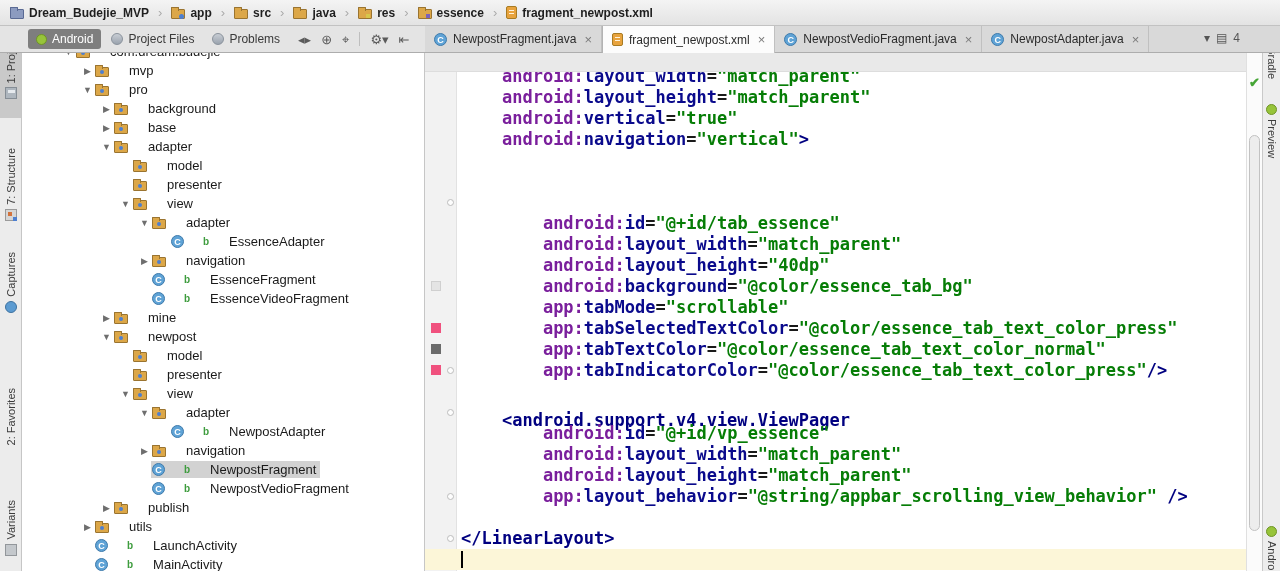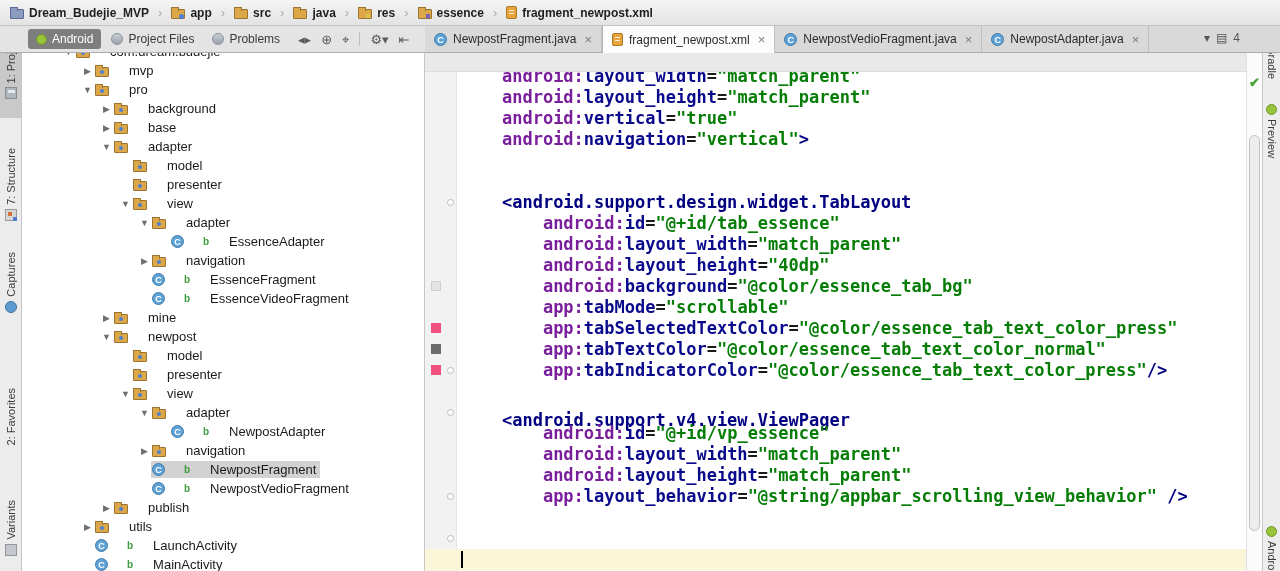--- a/index.html
+++ b/index.html
@@ -437,21 +437,21 @@
     <div id="editor-topband"></div>
     <div id="gutter"></div>
     <div id="cursor-line" style="top: 496px;"></div>
     <div id="caret" style="left: 36px; top: 498px;"></div>
   <div class="cl" style="top: 13px;"><span class="tk-e">    </span><span class="tk-p">android:</span><span class="tk-a">layout_width</span><span class="tk-e">=</span><span class="tk-v">"match_parent"</span></div>
       <div class="cl" style="top: 34px;"><span class="tk-e">    </span><span class="tk-p">android:</span><span class="tk-a">layout_height</span><span class="tk-e">=</span><span class="tk-v">"match_parent"</span></div>
       <div class="cl" style="top: 55px;"><span class="tk-e">    </span><span class="tk-p">android:</span><span class="tk-a">vertical</span><span class="tk-e">=</span><span class="tk-v">"true"</span></div>
       <div class="cl" style="top: 76px;"><span class="tk-e">    </span><span class="tk-p">android:</span><span class="tk-a">navigation</span><span class="tk-e">=</span><span class="tk-v">"vertical"</span><span class="tk-t">&gt;</span></div>
       <div class="cl" style="top: 97px;"><span class="tk-e"></span></div>
       <div class="cl" style="top: 118px;"><span class="tk-e"></span></div>
-      <div class="cl" style="top: 139px;"><span class="tk-e">    </span><span class="tk-t">&lt;android.support.design.widget.TabLayout</span></div>
+      <div class="cl" style="top: 139px;"><span class="tk-e">    </span></div>
       <div class="fold" style="top: 146px;"></div>
       <div class="cl" style="top: 160px;"><span class="tk-e">        </span><span class="tk-p">android:</span><span class="tk-a">id</span><span class="tk-e">=</span><span class="tk-v">"@+id/tab_essence"</span></div>
       <div class="cl" style="top: 181px;"><span class="tk-e">        </span><span class="tk-p">android:</span><span class="tk-a">layout_width</span><span class="tk-e">=</span><span class="tk-v">"match_parent"</span></div>
       <div class="cl" style="top: 202px;"><span class="tk-e">        </span><span class="tk-p">android:</span><span class="tk-a">layout_height</span><span class="tk-e">=</span><span class="tk-v">"40dp"</span></div>
       <div class="cl" style="top: 223px;"><span class="tk-e">        </span><span class="tk-p">android:</span><span class="tk-a">background</span><span class="tk-e">=</span><span class="tk-v">"@color/essence_tab_bg"</span></div>
       <div class="swatch" style="top: 228px; background: rgb(228, 228, 228); border: 1px solid rgb(208, 208, 208);"></div>
       <div class="cl" style="top: 244px;"><span class="tk-e">        </span><span class="tk-p">app:</span><span class="tk-a">tabMode</span><span class="tk-e">=</span><span class="tk-v">"scrollable"</span></div>
       <div class="cl" style="top: 265px;"><span class="tk-e">        </span><span class="tk-p">app:</span><span class="tk-a">tabSelectedTextColor</span><span class="tk-e">=</span><span class="tk-v">"@color/essence_tab_text_color_press"</span></div>
       <div class="swatch" style="top: 270px; background: rgb(240, 81, 126);"></div>
       <div class="cl" style="top: 286px;"><span class="tk-e">        </span><span class="tk-p">app:</span><span class="tk-a">tabTextColor</span><span class="tk-e">=</span><span class="tk-v">"@color/essence_tab_text_color_normal"</span></div>
@@ -461,20 +461,21 @@
       <div class="fold" style="top: 314px;"></div>
       <div class="cl" style="top: 328px;"><span class="tk-e"></span></div>
       <div class="cl" style="top: 357px;"><span class="tk-e">    </span><span class="tk-t">&lt;android.support.v4.view.ViewPager</span></div>
       <div class="fold" style="top: 356px;"></div>
       <div class="cl" style="top: 370px;"><span class="tk-e">        </span><span class="tk-p">android:</span><span class="tk-a">id</span><span class="tk-e">=</span><span class="tk-v">"@+id/vp_essence"</span></div>
       <div class="cl" style="top: 391px;"><span class="tk-e">        </span><span class="tk-p">android:</span><span class="tk-a">layout_width</span><span class="tk-e">=</span><span class="tk-v">"match_parent"</span></div>
       <div class="cl" style="top: 412px;"><span class="tk-e">        </span><span class="tk-p">android:</span><span class="tk-a">layout_height</span><span class="tk-e">=</span><span class="tk-v">"match_parent"</span></div>
       <div class="cl" style="top: 433px;"><span class="tk-e">        </span><span class="tk-p">app:</span><span class="tk-a">layout_behavior</span><span class="tk-e">=</span><span class="tk-v">"@string/appbar_scrolling_view_behavior"</span><span class="tk-t"> /&gt;</span></div>
       <div class="fold" style="top: 440px;"></div>
       <div class="cl" style="top: 454px;"><span class="tk-e"></span></div>
+      <div class="cl" style="top: 475px;"><span class="tk-e"></span><span class="tk-t">&lt;/LinearLayout&gt;</span></div>
       <div class="fold" style="top: 482px;"></div>
     </div>
   <div id="scrollcol">
     <div id="inspection-check">✔</div>
     <div id="scroll-thumb" style="top:82px;height:396px;"></div>
   </div>
   <div id="right-strip">
       <div class="rvitem" style="top: 4px; height: 66px;">
         <span class="ic ic-gradle-icon"></span>
         <span class="vtxt">Gradle</span>

